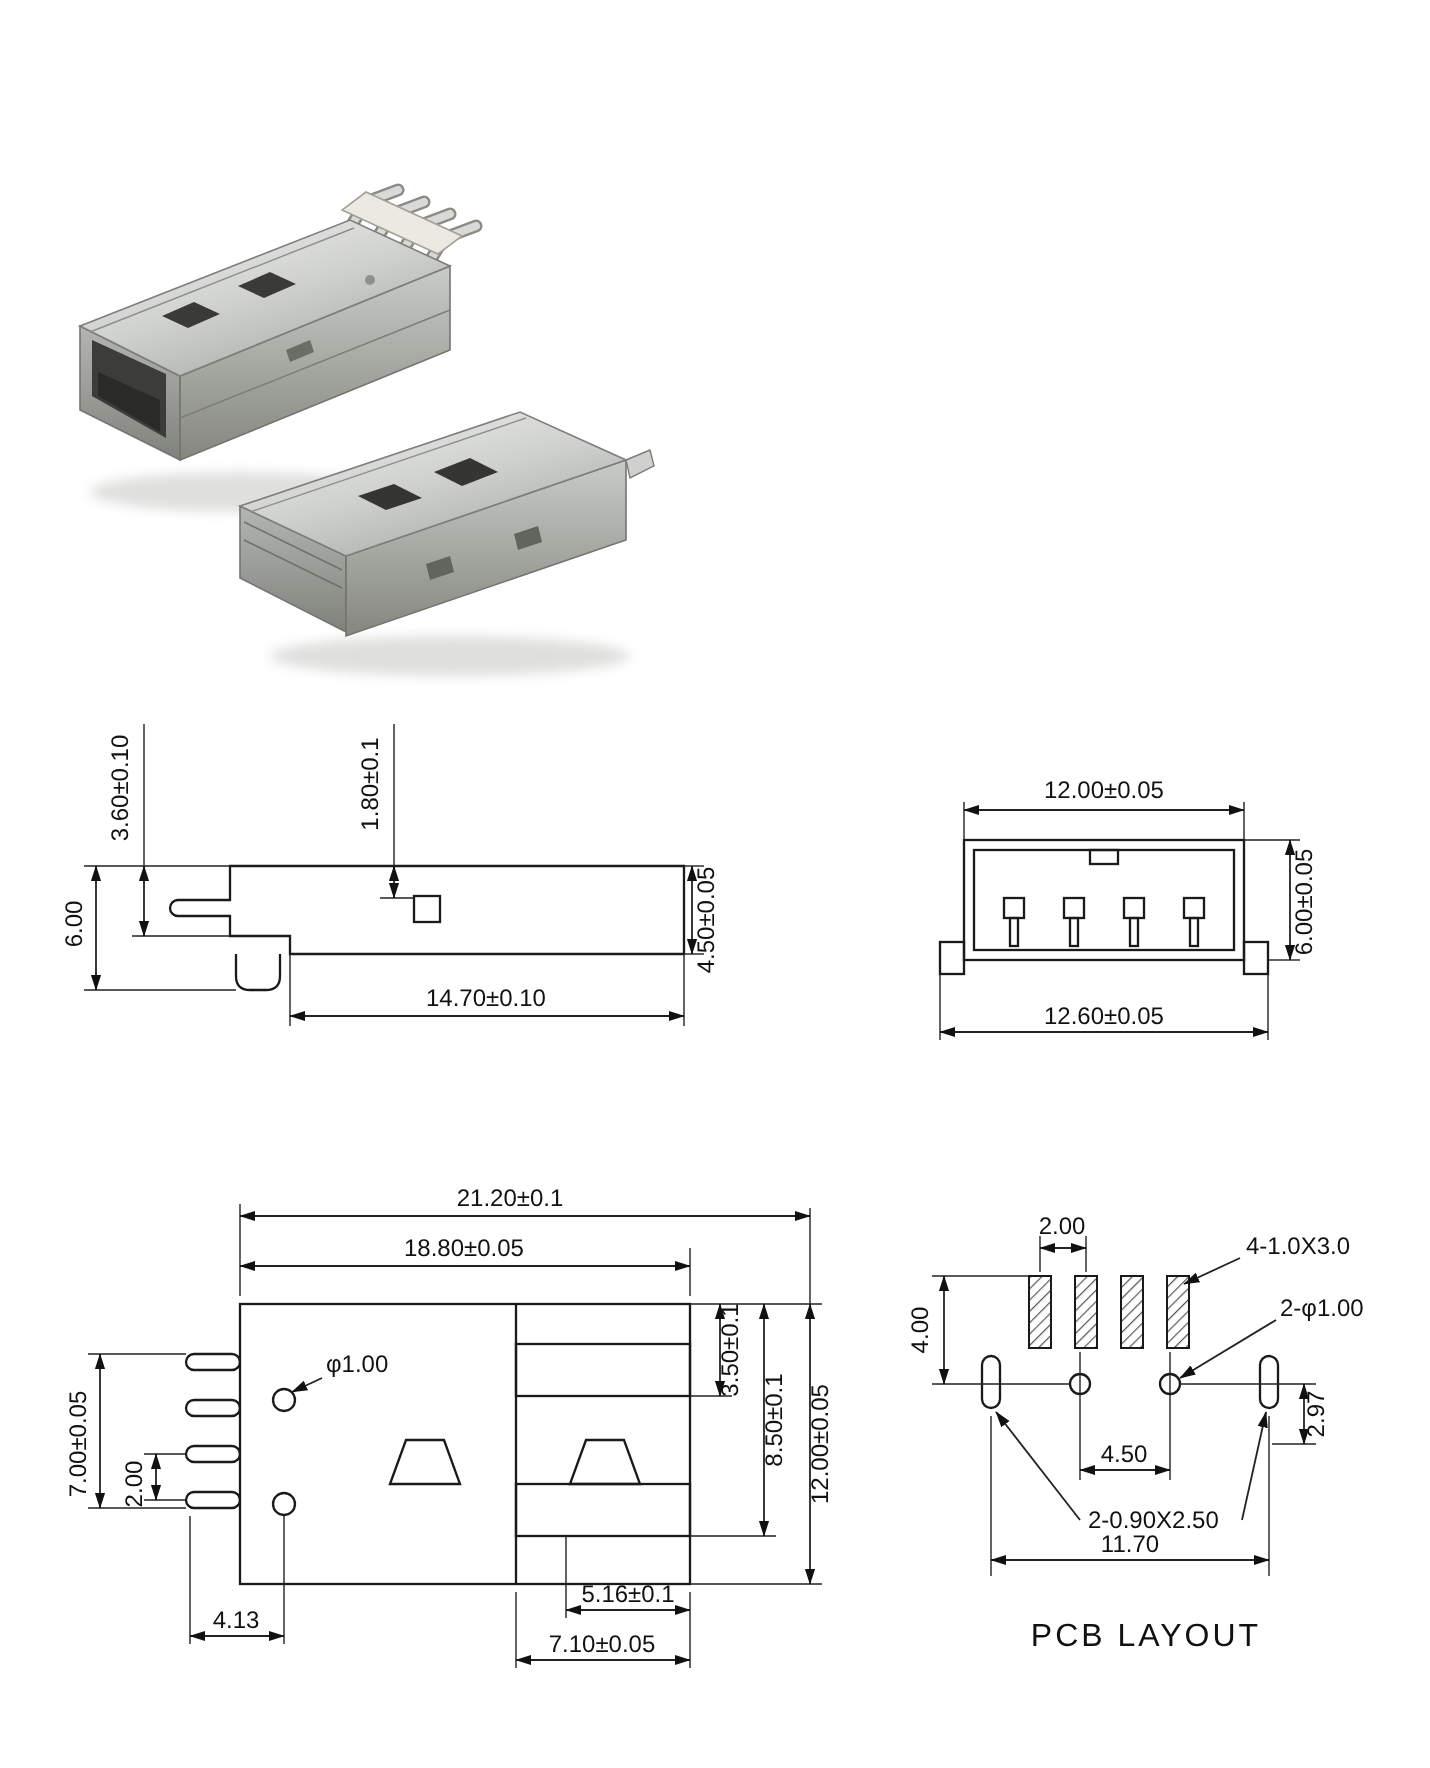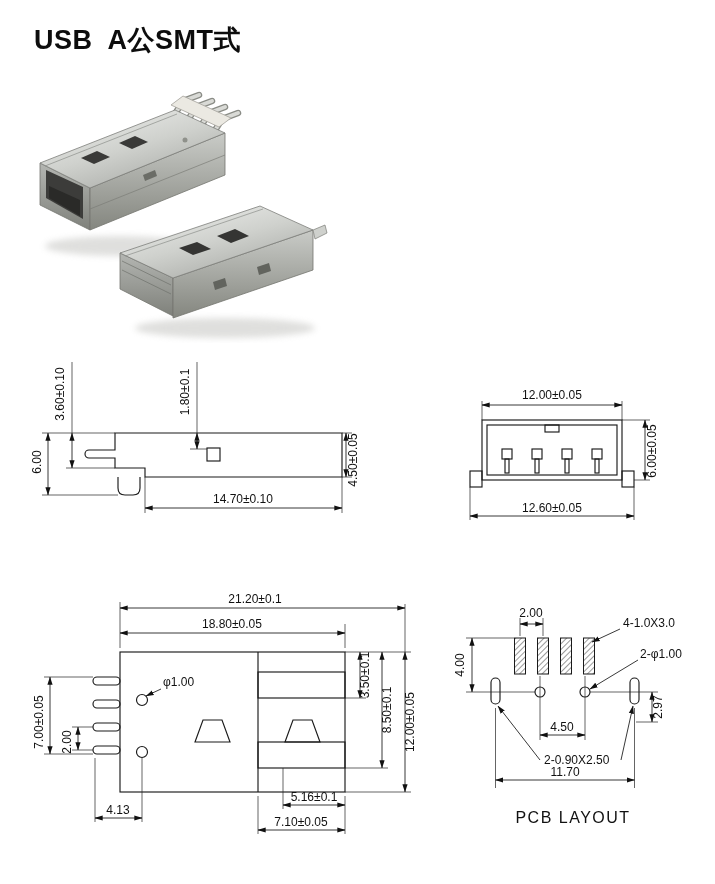--- a/index.html
+++ b/index.html
@@ -16,21 +16,20 @@
   .cap{font-size:16px;letter-spacing:1.5px;fill:#111;}
   .ol{stroke:#1a1a1a;stroke-width:1.15;fill:none;}
   .dm{stroke:#222;stroke-width:0.9;fill:none;}
   .xt{stroke:#222;stroke-width:0.7;fill:none;}
 </style>
 </head>
 <body>
 
 <div class="sheet">
 
-  <div class="title">USB  A公SMT式</div>
 
   <svg width="0" height="0" aria-hidden="true">
     <defs>
       <marker id="arrow" viewBox="0 0 10 10" refX="9.5" refY="5" markerWidth="9" markerHeight="9" orient="auto-start-reverse">
         <path d="M0,1.8 L10,5 L0,8.2 Z" fill="#111"></path>
       </marker>
       <pattern id="hatch" width="4" height="4" patternUnits="userSpaceOnUse" patternTransform="rotate(45)">
         <line x1="0" y1="0" x2="0" y2="4" stroke="#555" stroke-width="1.2"></line>
       </pattern>
       <linearGradient id="gTop" x1="0" y1="0" x2="0.7" y2="1">

